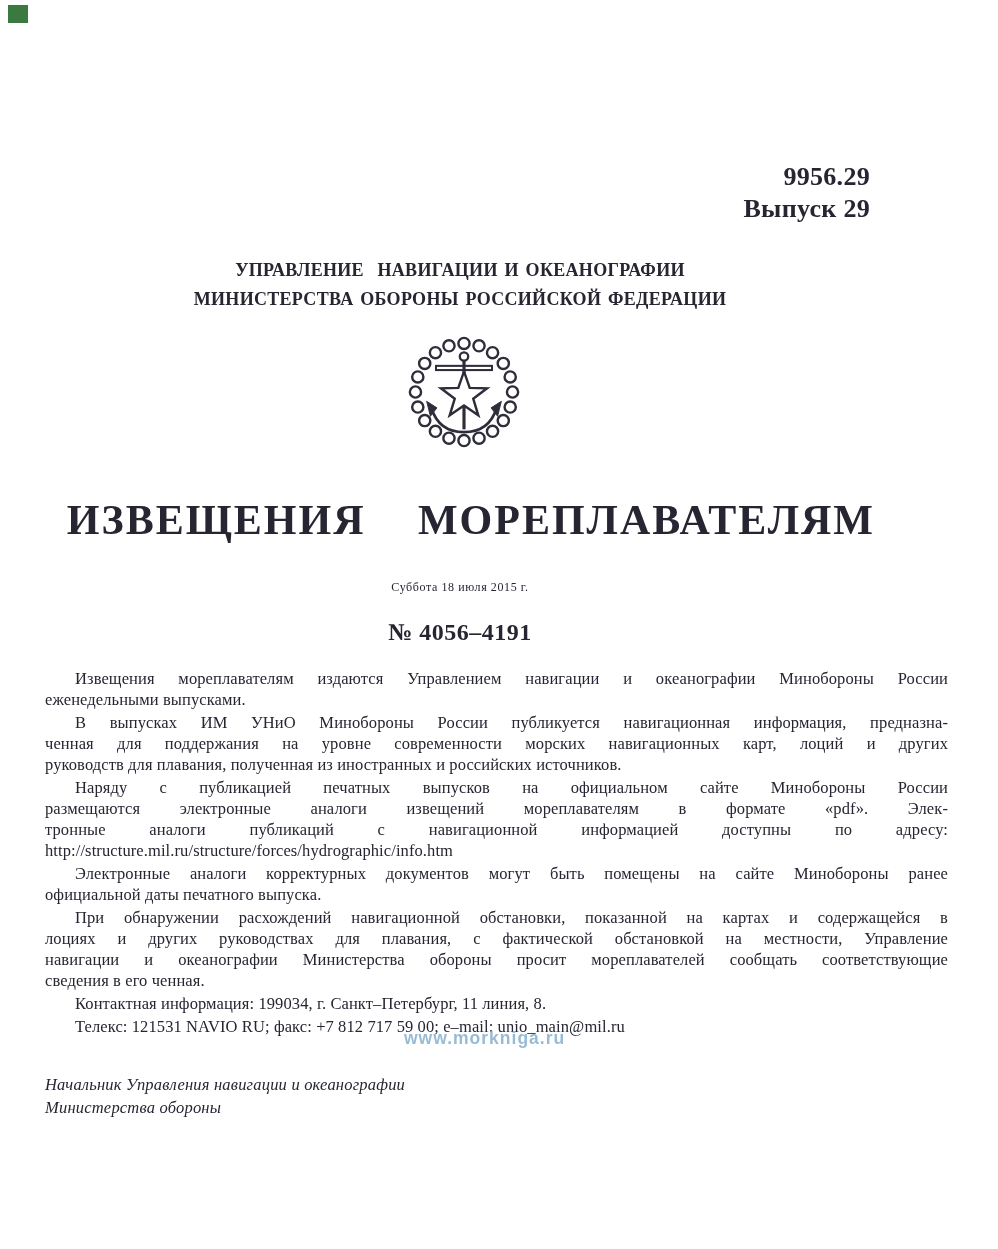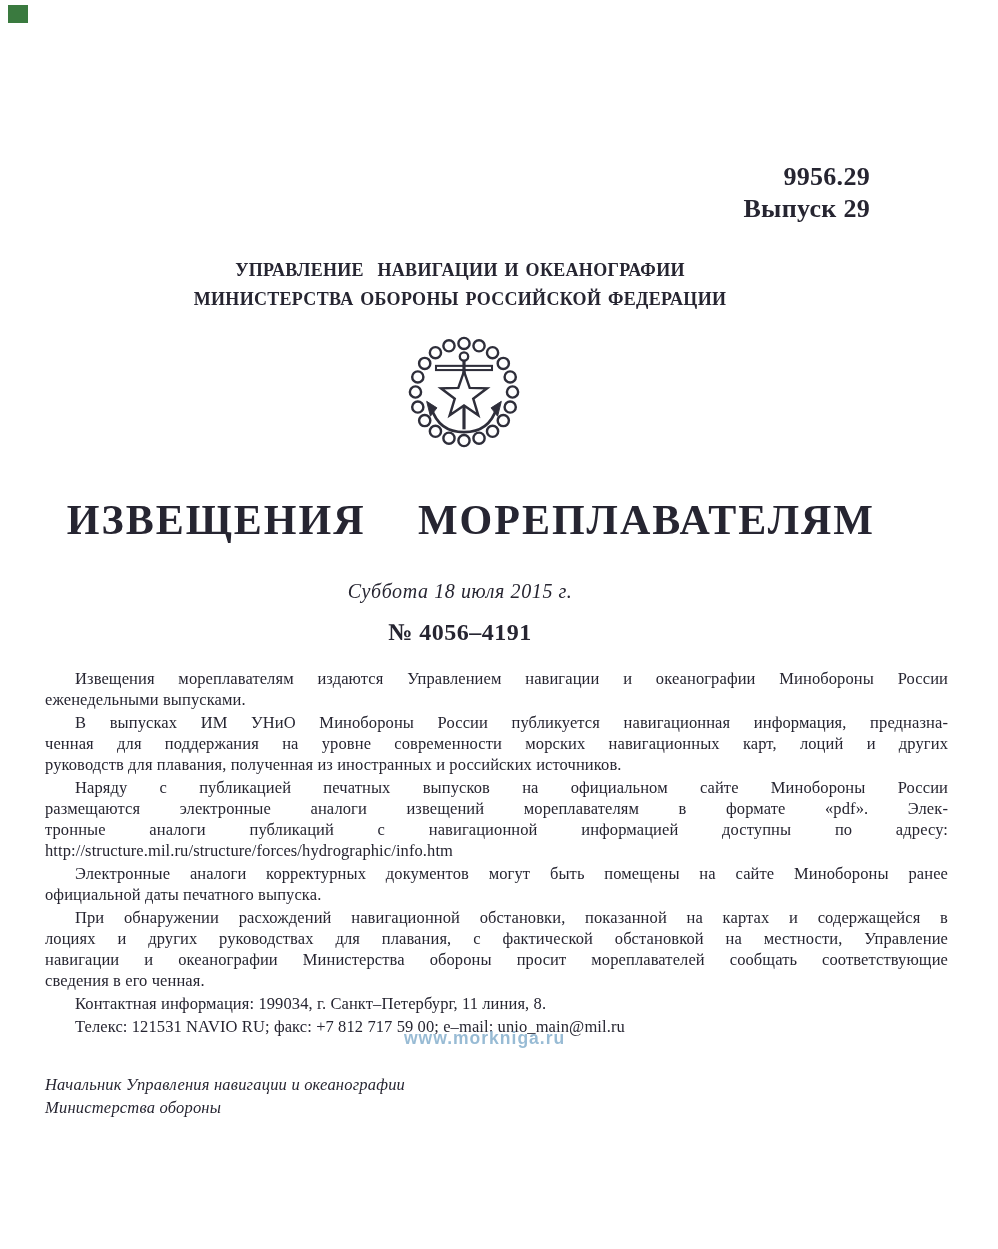--- a/index.html
+++ b/index.html
@@ -17,21 +17,21 @@
   .org { position:absolute; top:231px; left:45px; width:830px; text-align:center;
          font-weight:bold; font-size:18px; line-height:29px; letter-spacing:0.3px; word-spacing:2px;margin-top:25px; }
 
   .emblem { position:absolute; left:408px; top:336px; width:112px; height:112px; }
   .emblem svg { width:100%; height:100%; }
 
   .title { position:absolute; top:496px; left:45px; width:830px; margin:0; text-align:right;
            font-size:42px; font-weight:bold; letter-spacing:2px; word-spacing:40px; line-height:48px; }
 
   .date { position:absolute; top:580px; left:45px; width:830px; text-align:center;
-          font-size:20px; letter-spacing:0.6px;font-style:italic; }
+          font-size:12px; letter-spacing:0.6px; }
 
   .nums { position:absolute; top:619px; left:45px; width:830px; text-align:center;
           font-weight:bold; font-size:24px; letter-spacing:0.5px; }
 
   .body { position:absolute; top:668px; left:45px; width:905px;
           font-size:16.5px; line-height:21px; letter-spacing:0.1px; }
   .para { margin:0 2px 2px 0; }
   .bline { text-align:justify; text-align-last:justify; }
   .bline.last { text-align-last:left; }
   .bline.first { text-indent:30px; }

